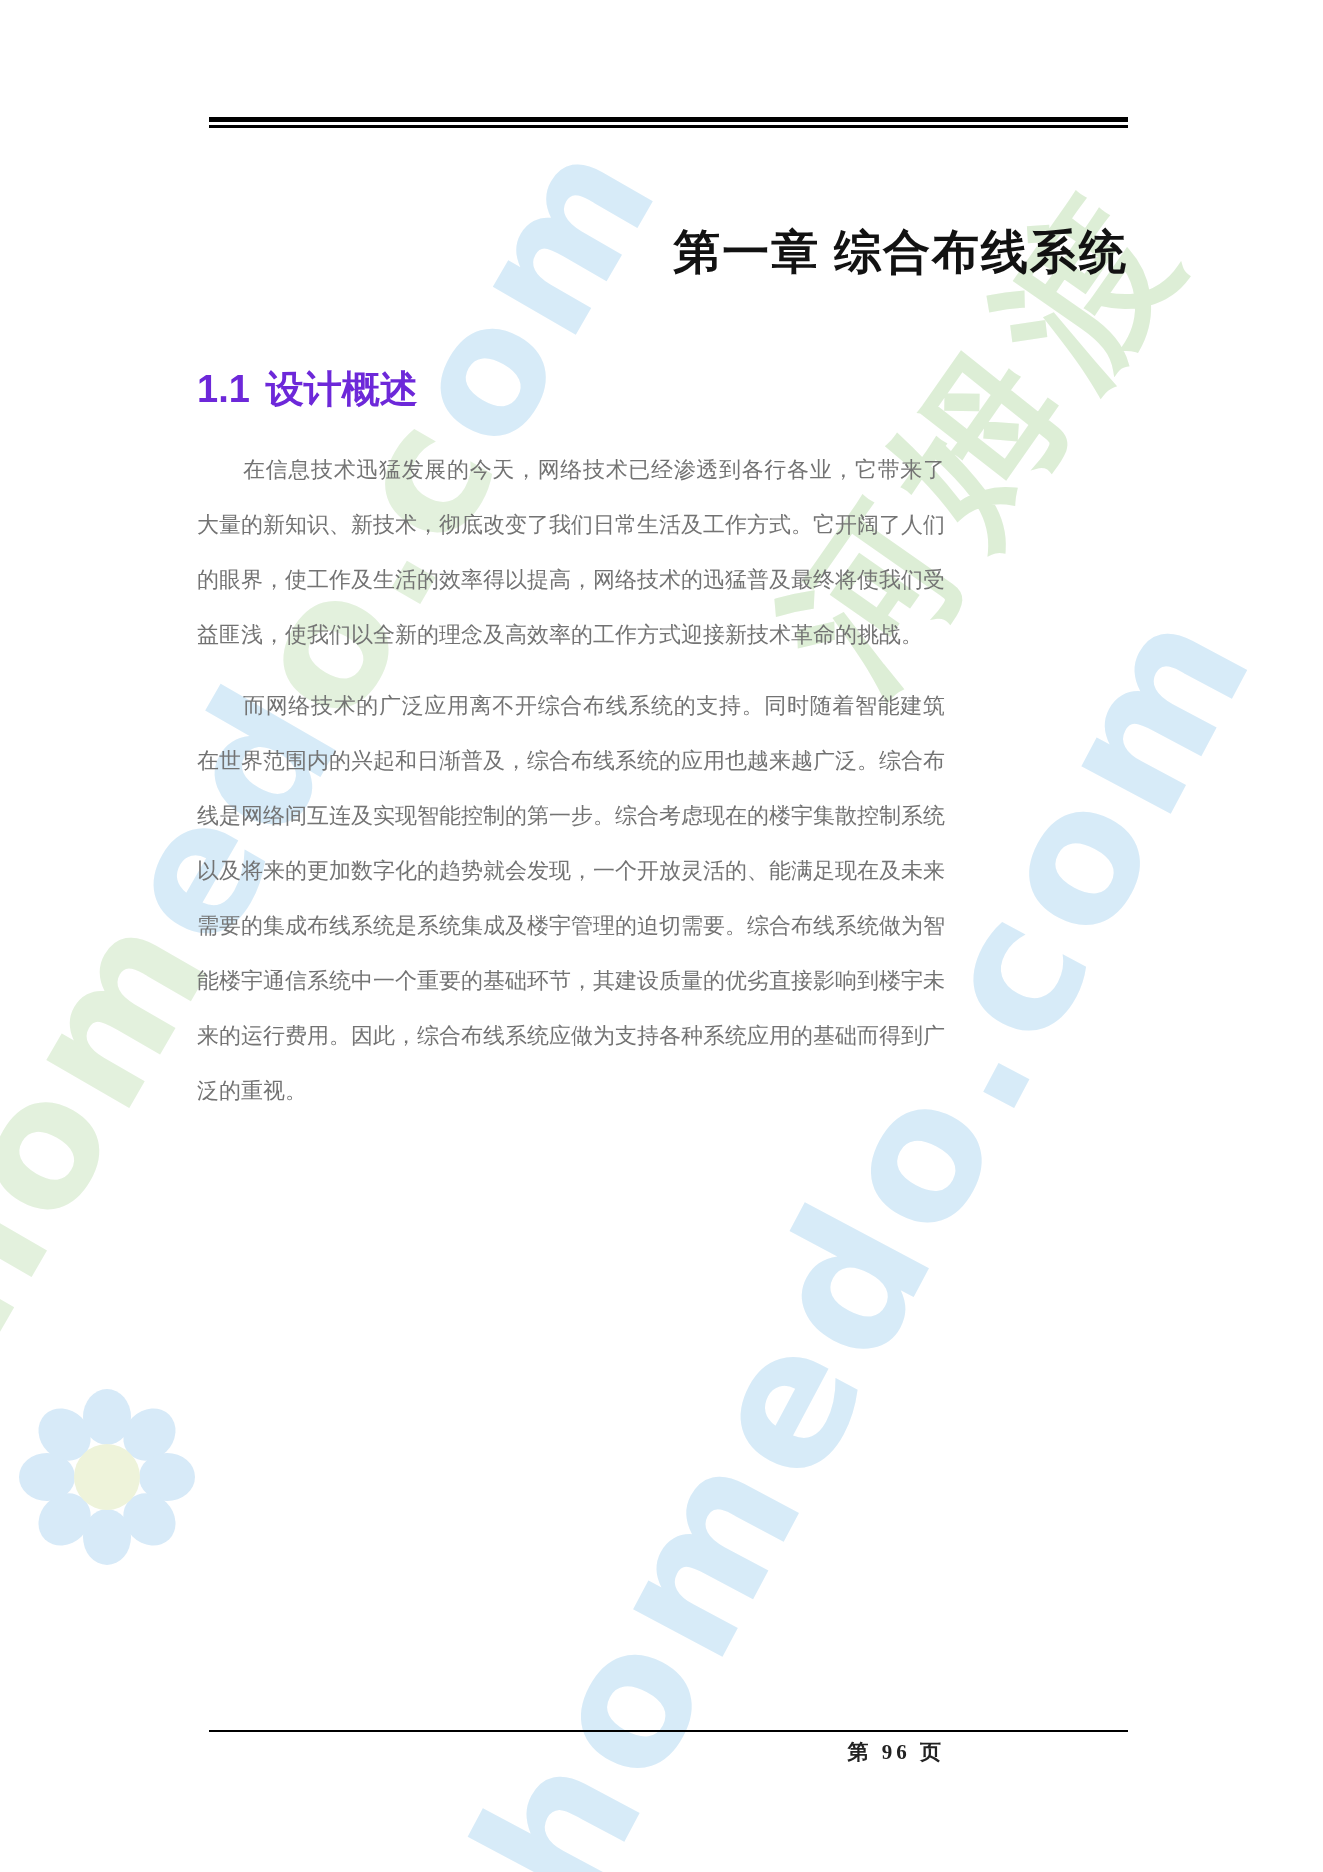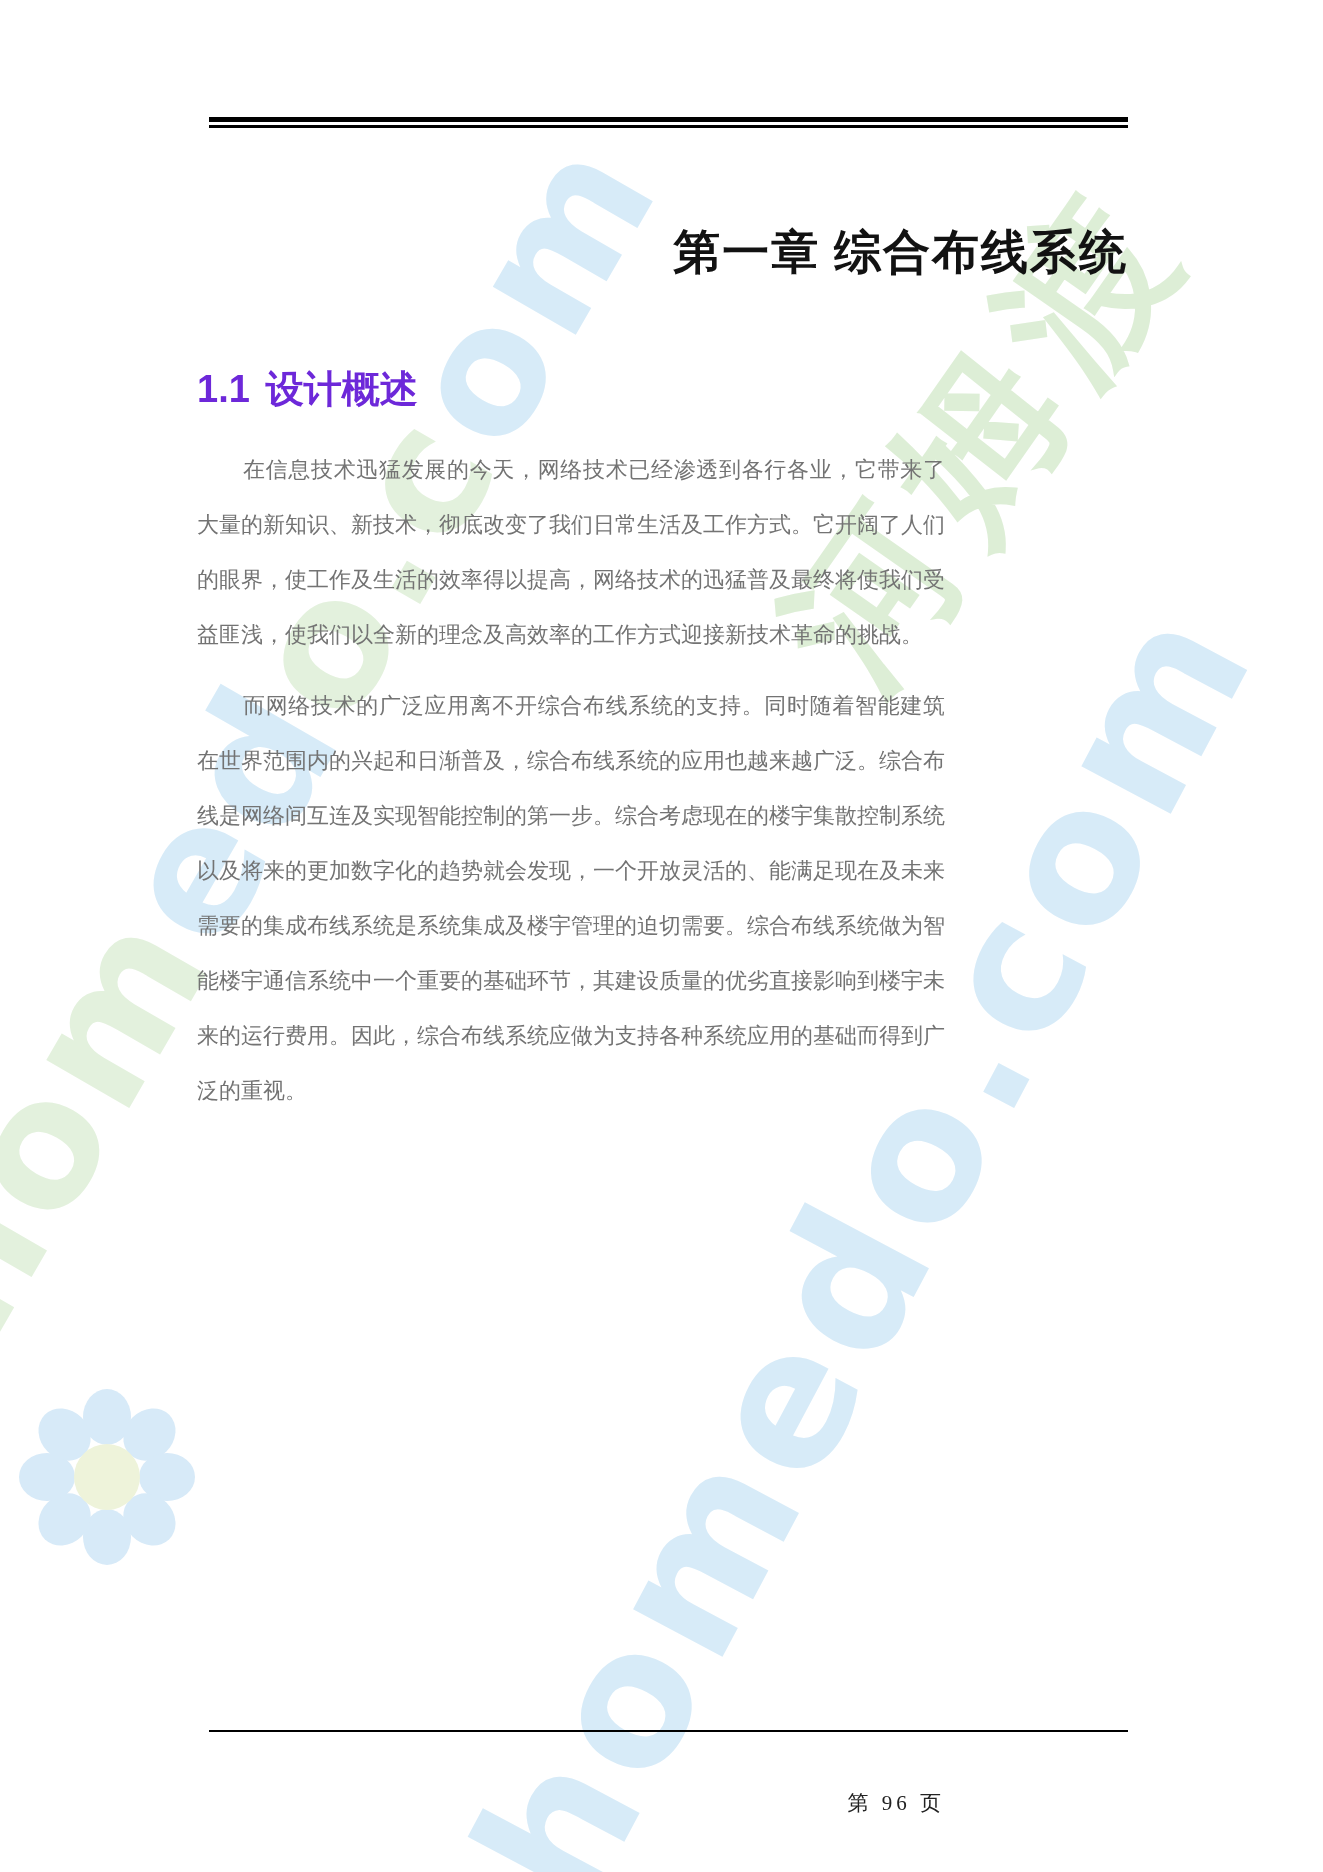--- a/index.html
+++ b/index.html
@@ -59,22 +59,22 @@
   .body-text { position:absolute; left:197px; top:442px; width:748px; }
   .body-text p {
     margin:0 0 16px 0; font-size:22px; line-height:55px;
     text-indent:46px; text-align:justify; color:#737373;
   }
   .footer-rule {
     position:absolute; left:209px; top:1730px; width:919px;
     border-top:2px solid #000; height:0;
   }
   .footer-text {
-    position:absolute; left:197px; top:1789px; width:748px;
-    text-align:right; font-size:21px; color:#222222; letter-spacing:4px;
+    position:absolute; left:197px; top:1738px; width:748px;
+    text-align:right; font-size:21px; color:#222222; letter-spacing:4px;font-weight:bold;
   }
 </style>
 </head>
 <body>
 
 <div class="page">
 
   <div class="watermark-layer">
     <div class="wm wm-left"><span style="color: rgb(227, 241, 221);">h</span><span style="color: rgb(227, 241, 221);">o</span><span style="color: rgb(227, 241, 221);">m</span><span style="color: rgb(215, 235, 248);">e</span><span style="color: rgb(215, 235, 248);">d</span><span style="color: rgb(227, 241, 221);">o</span><span style="color: rgb(227, 241, 221);">.</span><span style="color: rgb(227, 241, 221);">c</span><span style="color: rgb(215, 235, 248);">o</span><span style="color: rgb(215, 235, 248);">m</span></div>
     <div class="wm wm-right">homedo.com</div>

